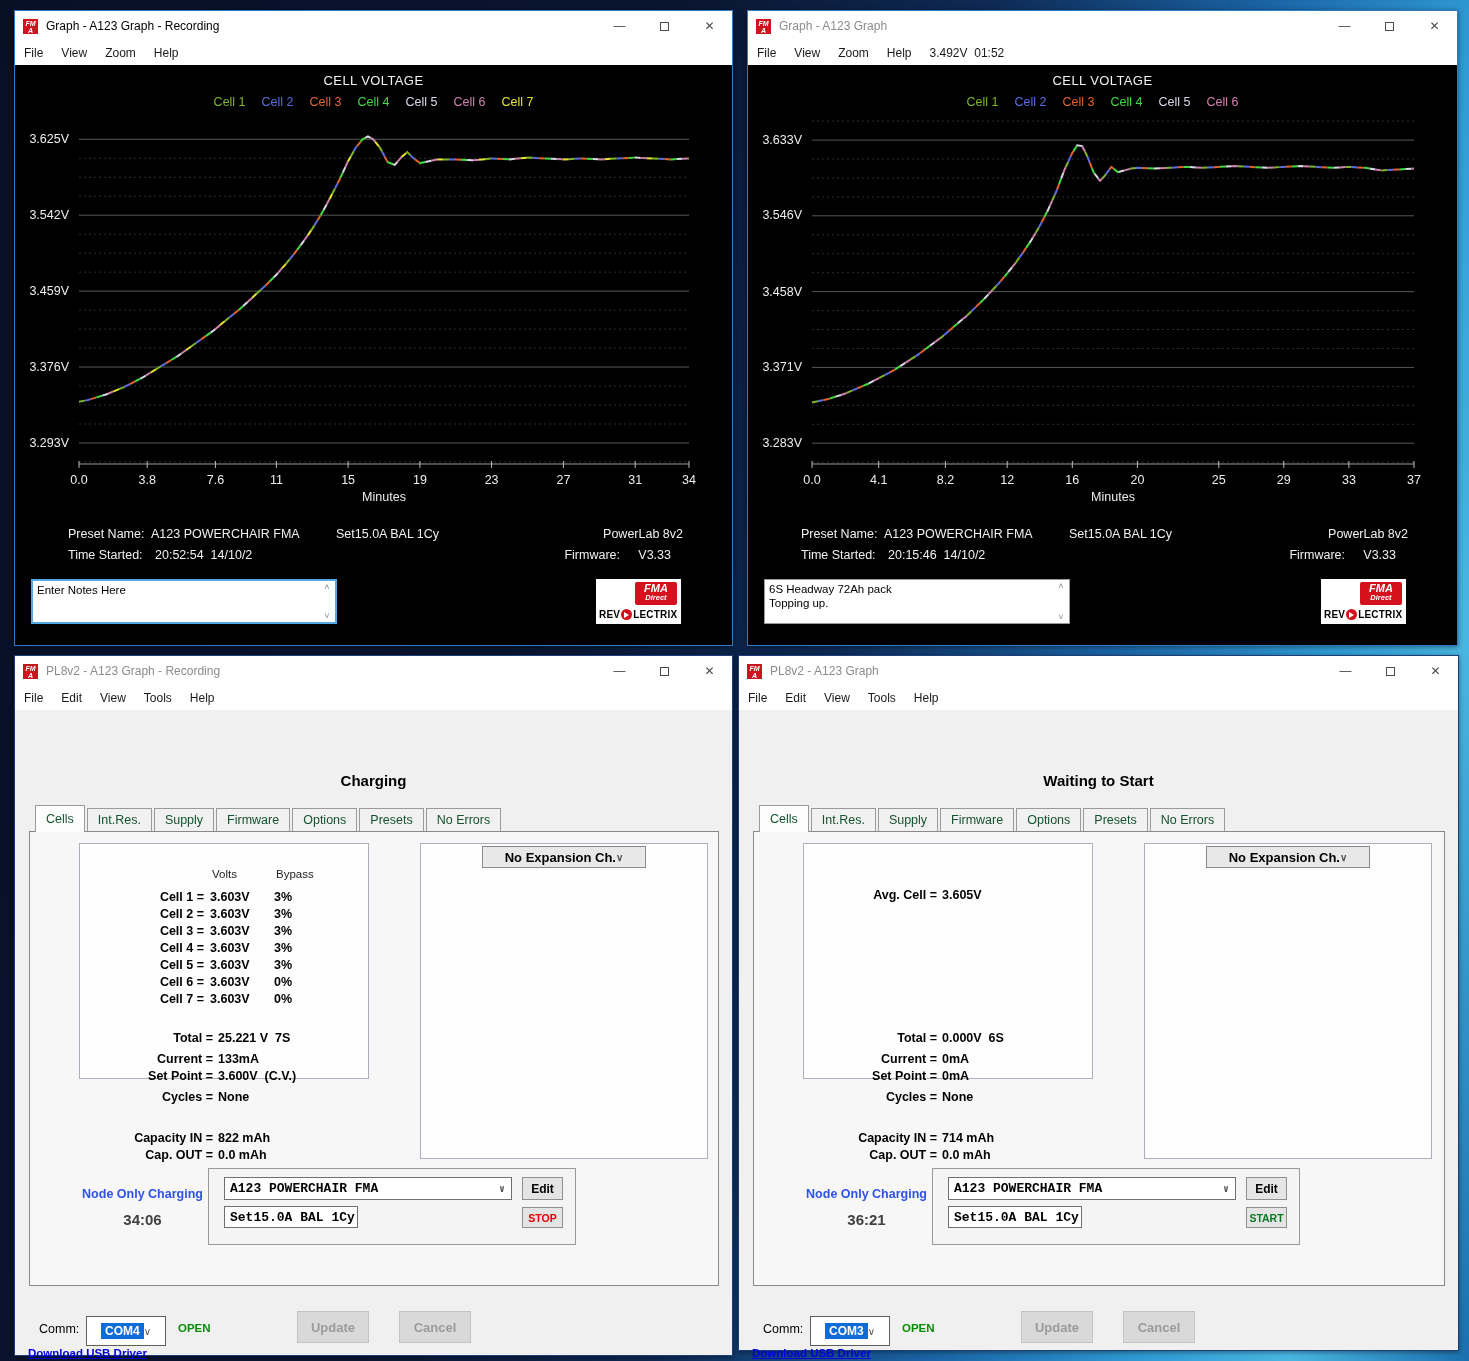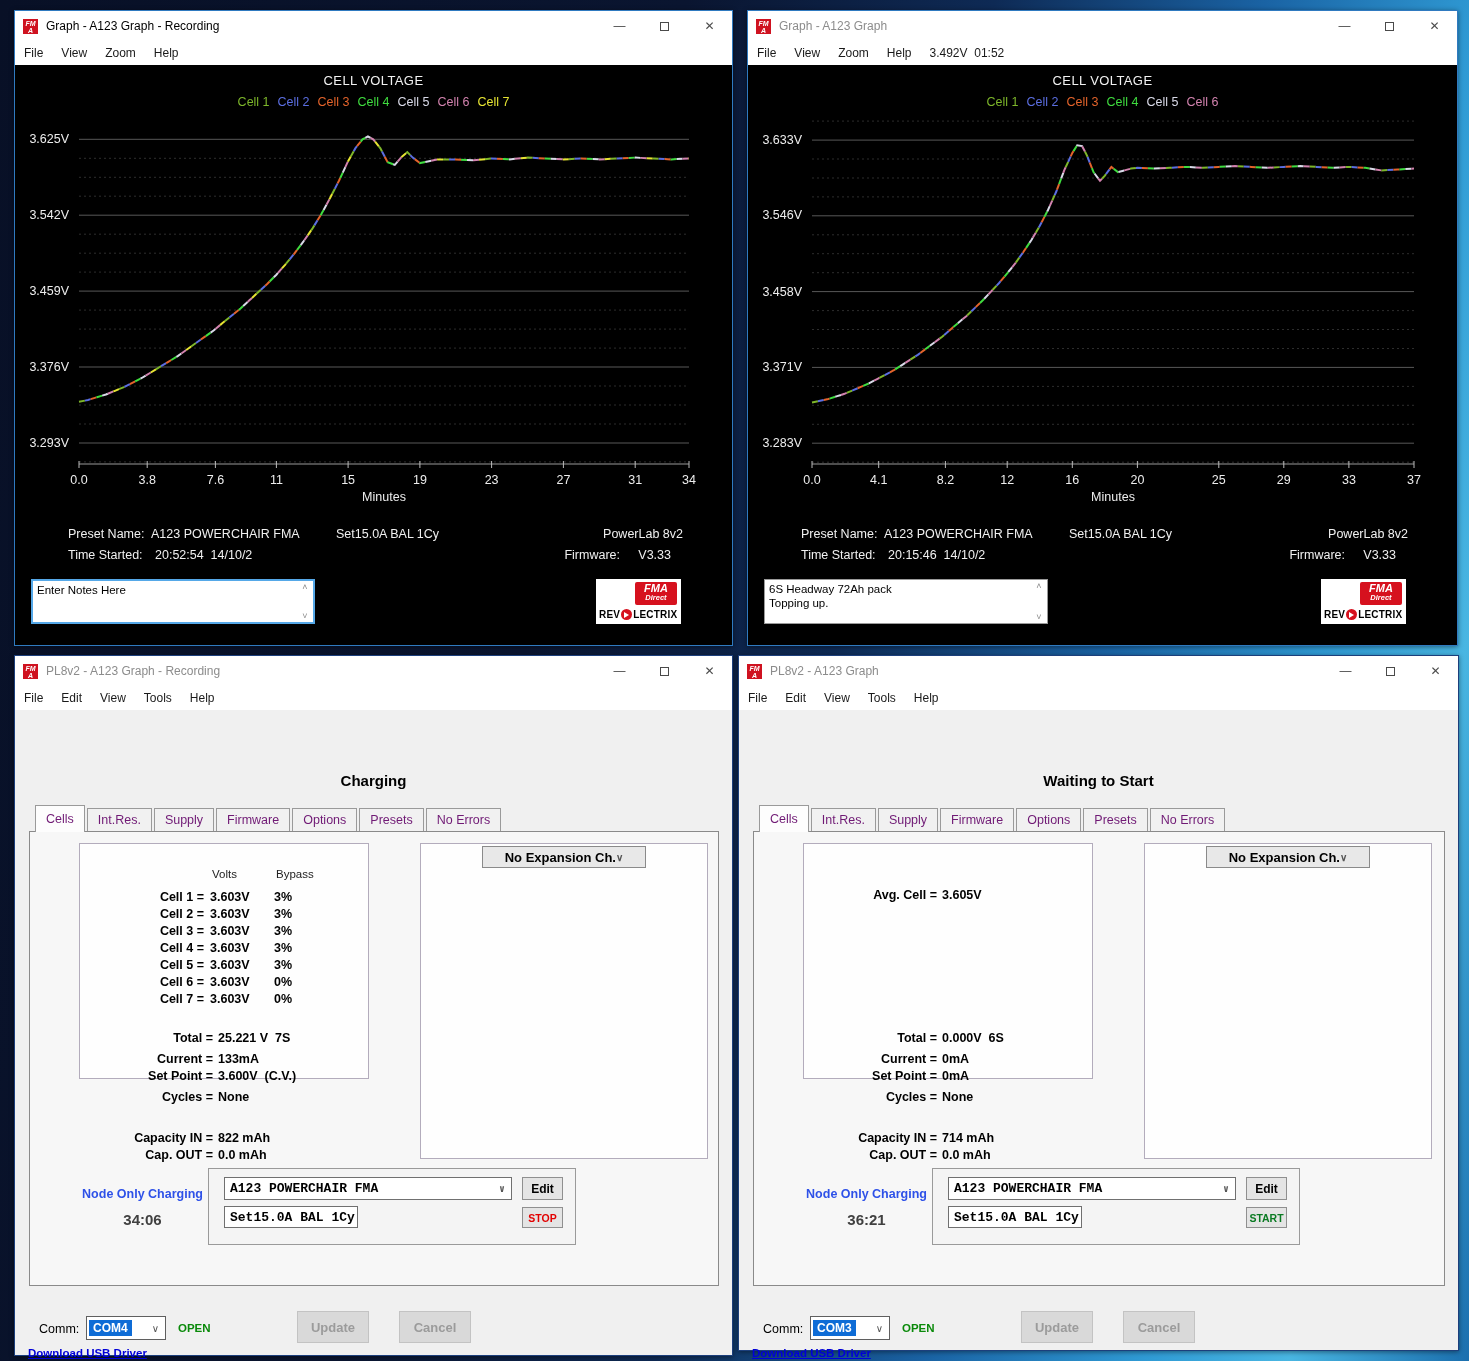--- a/index.html
+++ b/index.html
@@ -16,41 +16,41 @@
   .tb .sp{flex:1}
   .wbtn{width:45px;height:30px;display:flex;align-items:center;justify-content:center;font-size:12px;color:#4a4a4a;cursor:default}
   .appicon{width:15px;height:15px;background:#cf1220;color:#fff;font-weight:bold;font-style:italic;font-size:7px;line-height:7px;text-align:center;word-break:break-all;overflow:hidden;padding-top:1px}
   .maxbox{width:9px;height:9px;border:1px solid #4a4a4a;display:inline-block}
   
   .mb{height:24px;display:flex;align-items:center;font-size:12px;color:#1a1a1a;background:#fff}
   .mb span{padding:0 9px;white-space:pre}
   
   .chart{position:absolute;left:0;right:0;top:54px;bottom:0;background:#000;overflow:hidden}
   .ctitle{position:absolute;top:8px;left:0;right:0;text-align:center;color:#f2f2f2;font-size:13px;letter-spacing:.4px}
-  .legend{position:absolute;top:30px;left:0;right:0;display:flex;justify-content:center;gap:8px;font-size:12.5px}
+  .legend{position:absolute;top:30px;left:0;right:0;display:flex;justify-content:center;gap:16px;font-size:12.5px}
   svg{display:block;position:absolute;left:0;top:40px}
   svg text{font-family:"Liberation Sans",sans-serif}
   .inforow{position:absolute;left:0;right:0;height:16px;font-size:12.5px;color:#f0f0f0}
   .inforow span{position:absolute;white-space:pre}
   .r1{top:462px}.r2{top:483px}
-  .notes{position:absolute;left:16px;top:514px;width:284px;height:45px;background:#fff;border:1px solid #9a9a9a;color:#000;font-size:11.5px;padding:2px 28px 2px 4px}
+  .notes{position:absolute;left:16px;top:514px;width:306px;height:45px;background:#fff;border:1px solid #9a9a9a;color:#000;font-size:11.5px;padding:2px 28px 2px 4px}
   .notes.focus{border:2px solid #55a8e8}
   .ntext{white-space:pre-line;display:block;line-height:14px}
   .nscroll{position:absolute;right:2px;top:1px;bottom:1px;width:12px;display:flex;flex-direction:column;justify-content:space-between;align-items:center;color:#8a8a8a;font-size:9px;line-height:10px}
   .logo{position:absolute;right:51px;top:514px;width:85px;height:45px;background:#fff;color:#000}
   .fmabox{position:absolute;right:4px;top:3px;width:42px;height:23px;background:#d6111e;color:#fff;text-align:center;font-style:italic;font-weight:bold;border-radius:2px}
   .fmabox .l1{font-size:11px;line-height:12px}
   .fmabox .l2{font-size:7.5px;line-height:8px}
   .revrow{position:absolute;left:3px;bottom:4px;display:flex;align-items:center;font-weight:bold;font-size:10px;letter-spacing:.2px}
   .revdot{width:11px;height:11px;border-radius:50%;background:#d6111e;position:relative;margin:0 1px}
   .revdot::after{content:"";position:absolute;left:3px;top:2.5px;border-left:5px solid #fff;border-top:3px solid transparent;border-bottom:3px solid transparent}
   
   .plclient{position:absolute;left:0;right:0;top:54px;bottom:0;background:#f0f0f0}
   .status{position:absolute;top:62px;left:0;right:0;text-align:center;font-weight:bold;font-size:15px;color:#000}
-  .tabs{position:absolute;top:95px;left:20px;display:flex;align-items:flex-end;font-size:12.5px;color:#701a75}
+  .tabs{position:absolute;top:95px;left:20px;display:flex;align-items:flex-end;font-size:12.5px;color:#14532d}
   .tab{padding:4px 10px;border:1px solid #9a9a9a;border-bottom:none;background:#f1f1f1;margin-right:2px;height:24px}
   .tab.active{background:#fdfdfd;height:27px;padding-top:6px;z-index:2;position:relative}
   .bigpanel{position:absolute;left:14px;top:121px;right:13px;height:455px;border:1px solid #8a8a8a;background:#f7f7f7}
   .ipanel{position:absolute;background:#fefefe;border:1px solid #b3acbc}
   .ipl{left:49px;top:11px;width:290px;height:236px}
   .ipr{left:390px;top:11px;width:288px;height:316px}
   .expansion{margin:2px auto 0;width:164px;height:22px;background:#e8e8e8;border:1px solid #8a8a8a;display:flex;align-items:center;justify-content:center;gap:0;font-weight:bold;font-size:13px}
   .chev{color:#555;font-size:10px}
   .chead{position:absolute;top:24px;left:0;width:100%;display:grid;grid-template-columns:130px 64px 1fr;font-size:11.5px;color:#222}
   .cellrows{position:absolute;top:44px;left:0;width:100%;font-weight:bold;font-size:12.5px;color:#000}
@@ -68,21 +68,21 @@
   .timer{font-weight:bold;font-size:15px;color:#404040;margin-top:10px}
   .group{position:absolute;left:193px;top:458px;width:368px;height:77px;border:1px solid #9a9a9a;background:#f4f4f4}
   .combo{position:absolute;left:15px;top:8px;width:288px;height:23px;background:#fff;border:1px solid #707070;font-family:"Liberation Mono",monospace;font-weight:bold;font-size:13px;display:flex;align-items:center;padding-left:5px;white-space:pre}
   .combo .chev{margin-left:auto;padding-right:6px}
   .btn{background:#e4e4e4;border:1px solid #8f8f8f;display:flex;align-items:center;justify-content:center;font-weight:bold}
   .btn-edit{position:absolute;left:313px;top:8px;width:41px;height:23px;font-size:12px}
   .setfield{position:absolute;left:15px;top:37px;width:134px;height:22px;background:#fff;border:1px solid #707070;font-family:"Liberation Mono",monospace;font-weight:bold;font-size:13px;display:flex;align-items:center;padding-left:5px;white-space:pre}
   .btn-action{position:absolute;left:313px;top:38px;width:41px;height:21px;font-size:10.5px}
   .stop{color:#e20000}.start{color:#0a7a22}
   .commlabel{position:absolute;left:24px;top:612px;font-size:12.5px;color:#000}
-  .commbox{position:absolute;left:71px;top:606px;width:80px;height:24px;border:1px solid #5f5f5f;background:#fff;display:flex;align-items:center;padding:2px}
+  .commbox{position:absolute;left:71px;top:606px;width:80px;height:24px;border:1px solid #5f5f5f;background:#fff;display:flex;align-items:center;padding:14px}
   .commval{background:#0e6cd6;color:#fff;font-weight:bold;font-size:12px;padding:1px 4px}
   .commbox .chev{margin-left:auto;padding-right:4px}
   .openlbl{position:absolute;left:163px;top:612px;color:#0a8a0a;font-weight:bold;font-size:11.5px}
   .btn-dis{position:absolute;top:601px;width:72px;height:32px;background:#d9d9d9;border:1px solid #c3c3c3;color:#9b9b9b;font-weight:bold;font-size:13px;display:flex;align-items:center;justify-content:center}
   .upd{left:282px}.cnc{left:384px}
   .usb{position:absolute;left:13px;top:637px;color:#0000d8;font-weight:bold;font-size:11.5px;text-decoration:underline;cursor:pointer}
 </style>
 </head>
 <body>
 

